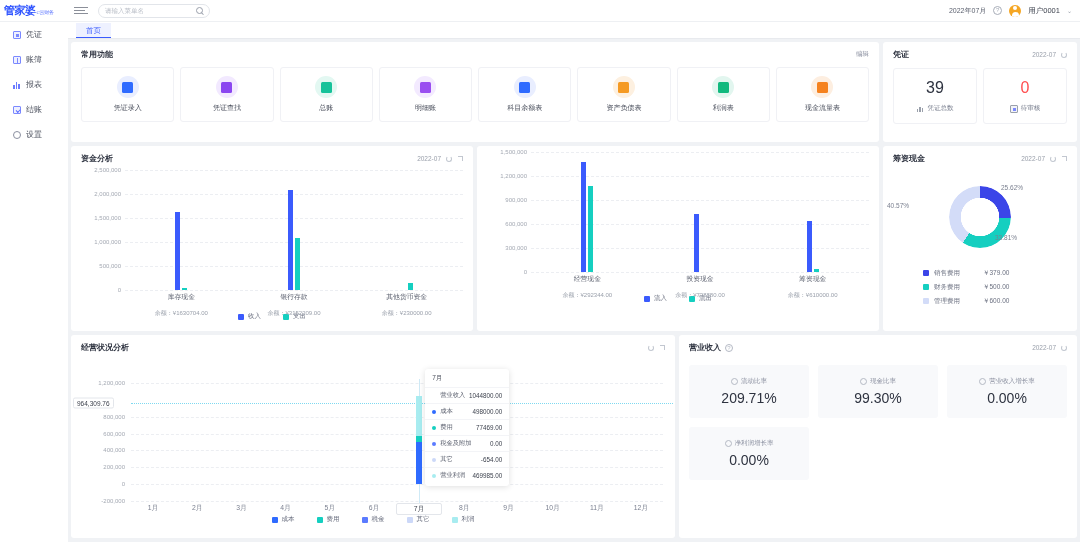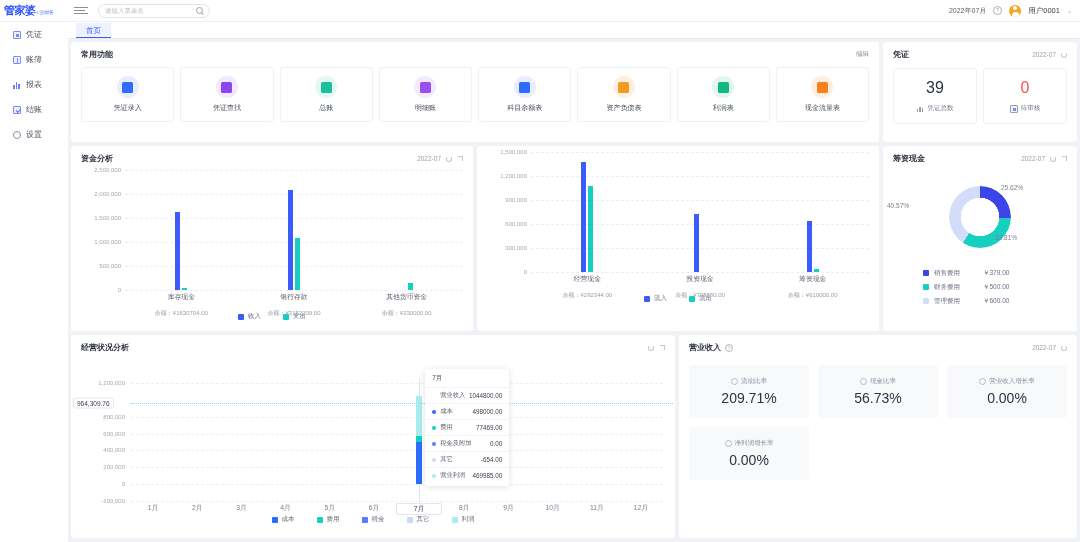--- a/index.html
+++ b/index.html
@@ -608,21 +608,21 @@
             <span class="fin-ic"></span>
             <span>流动比率</span>
           </div>
           <div class="fin-val">209.71%</div>
         </div>
         <div class="fin-cell">
           <div class="fin-lbl">
             <span class="fin-ic"></span>
             <span>现金比率</span>
           </div>
-          <div class="fin-val">56.73%</div>
+          <div class="fin-val">99.30%</div>
         </div>
         <div class="fin-cell">
           <div class="fin-lbl">
             <span class="fin-ic"></span>
             <span>营业收入增长率</span>
           </div>
           <div class="fin-val">0.00%</div>
         </div>
         <div class="fin-cell">
           <div class="fin-lbl">

